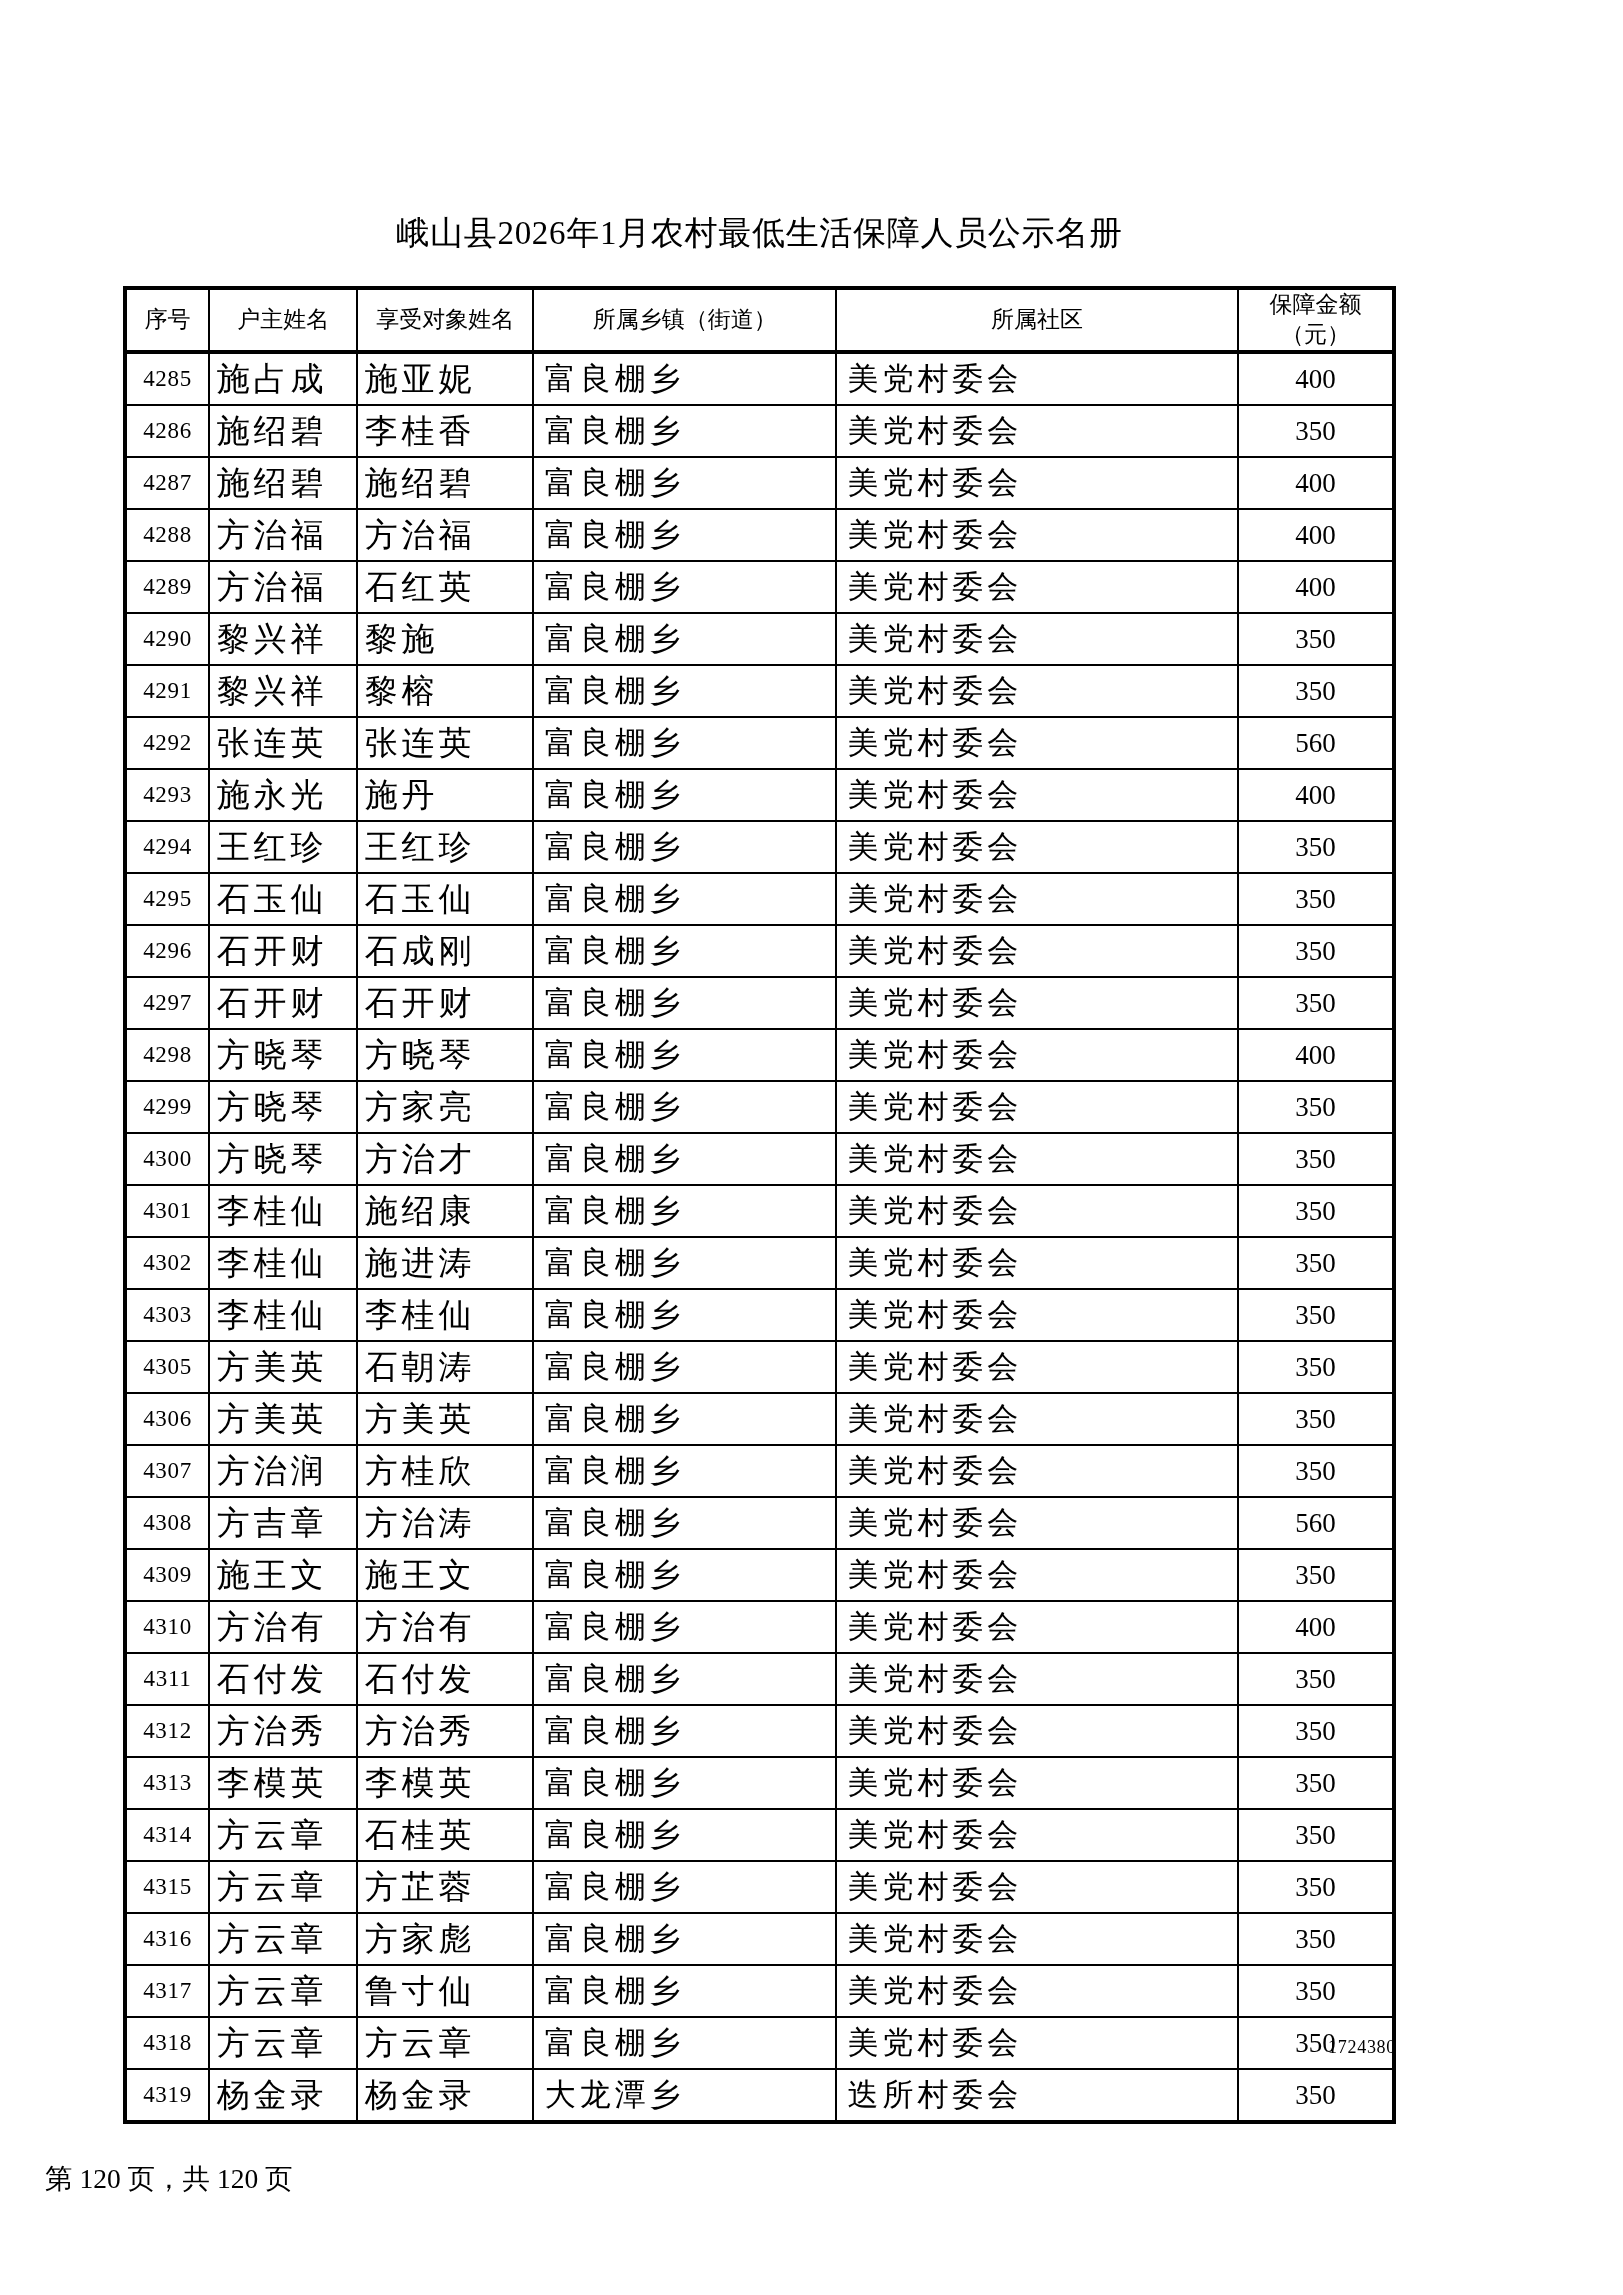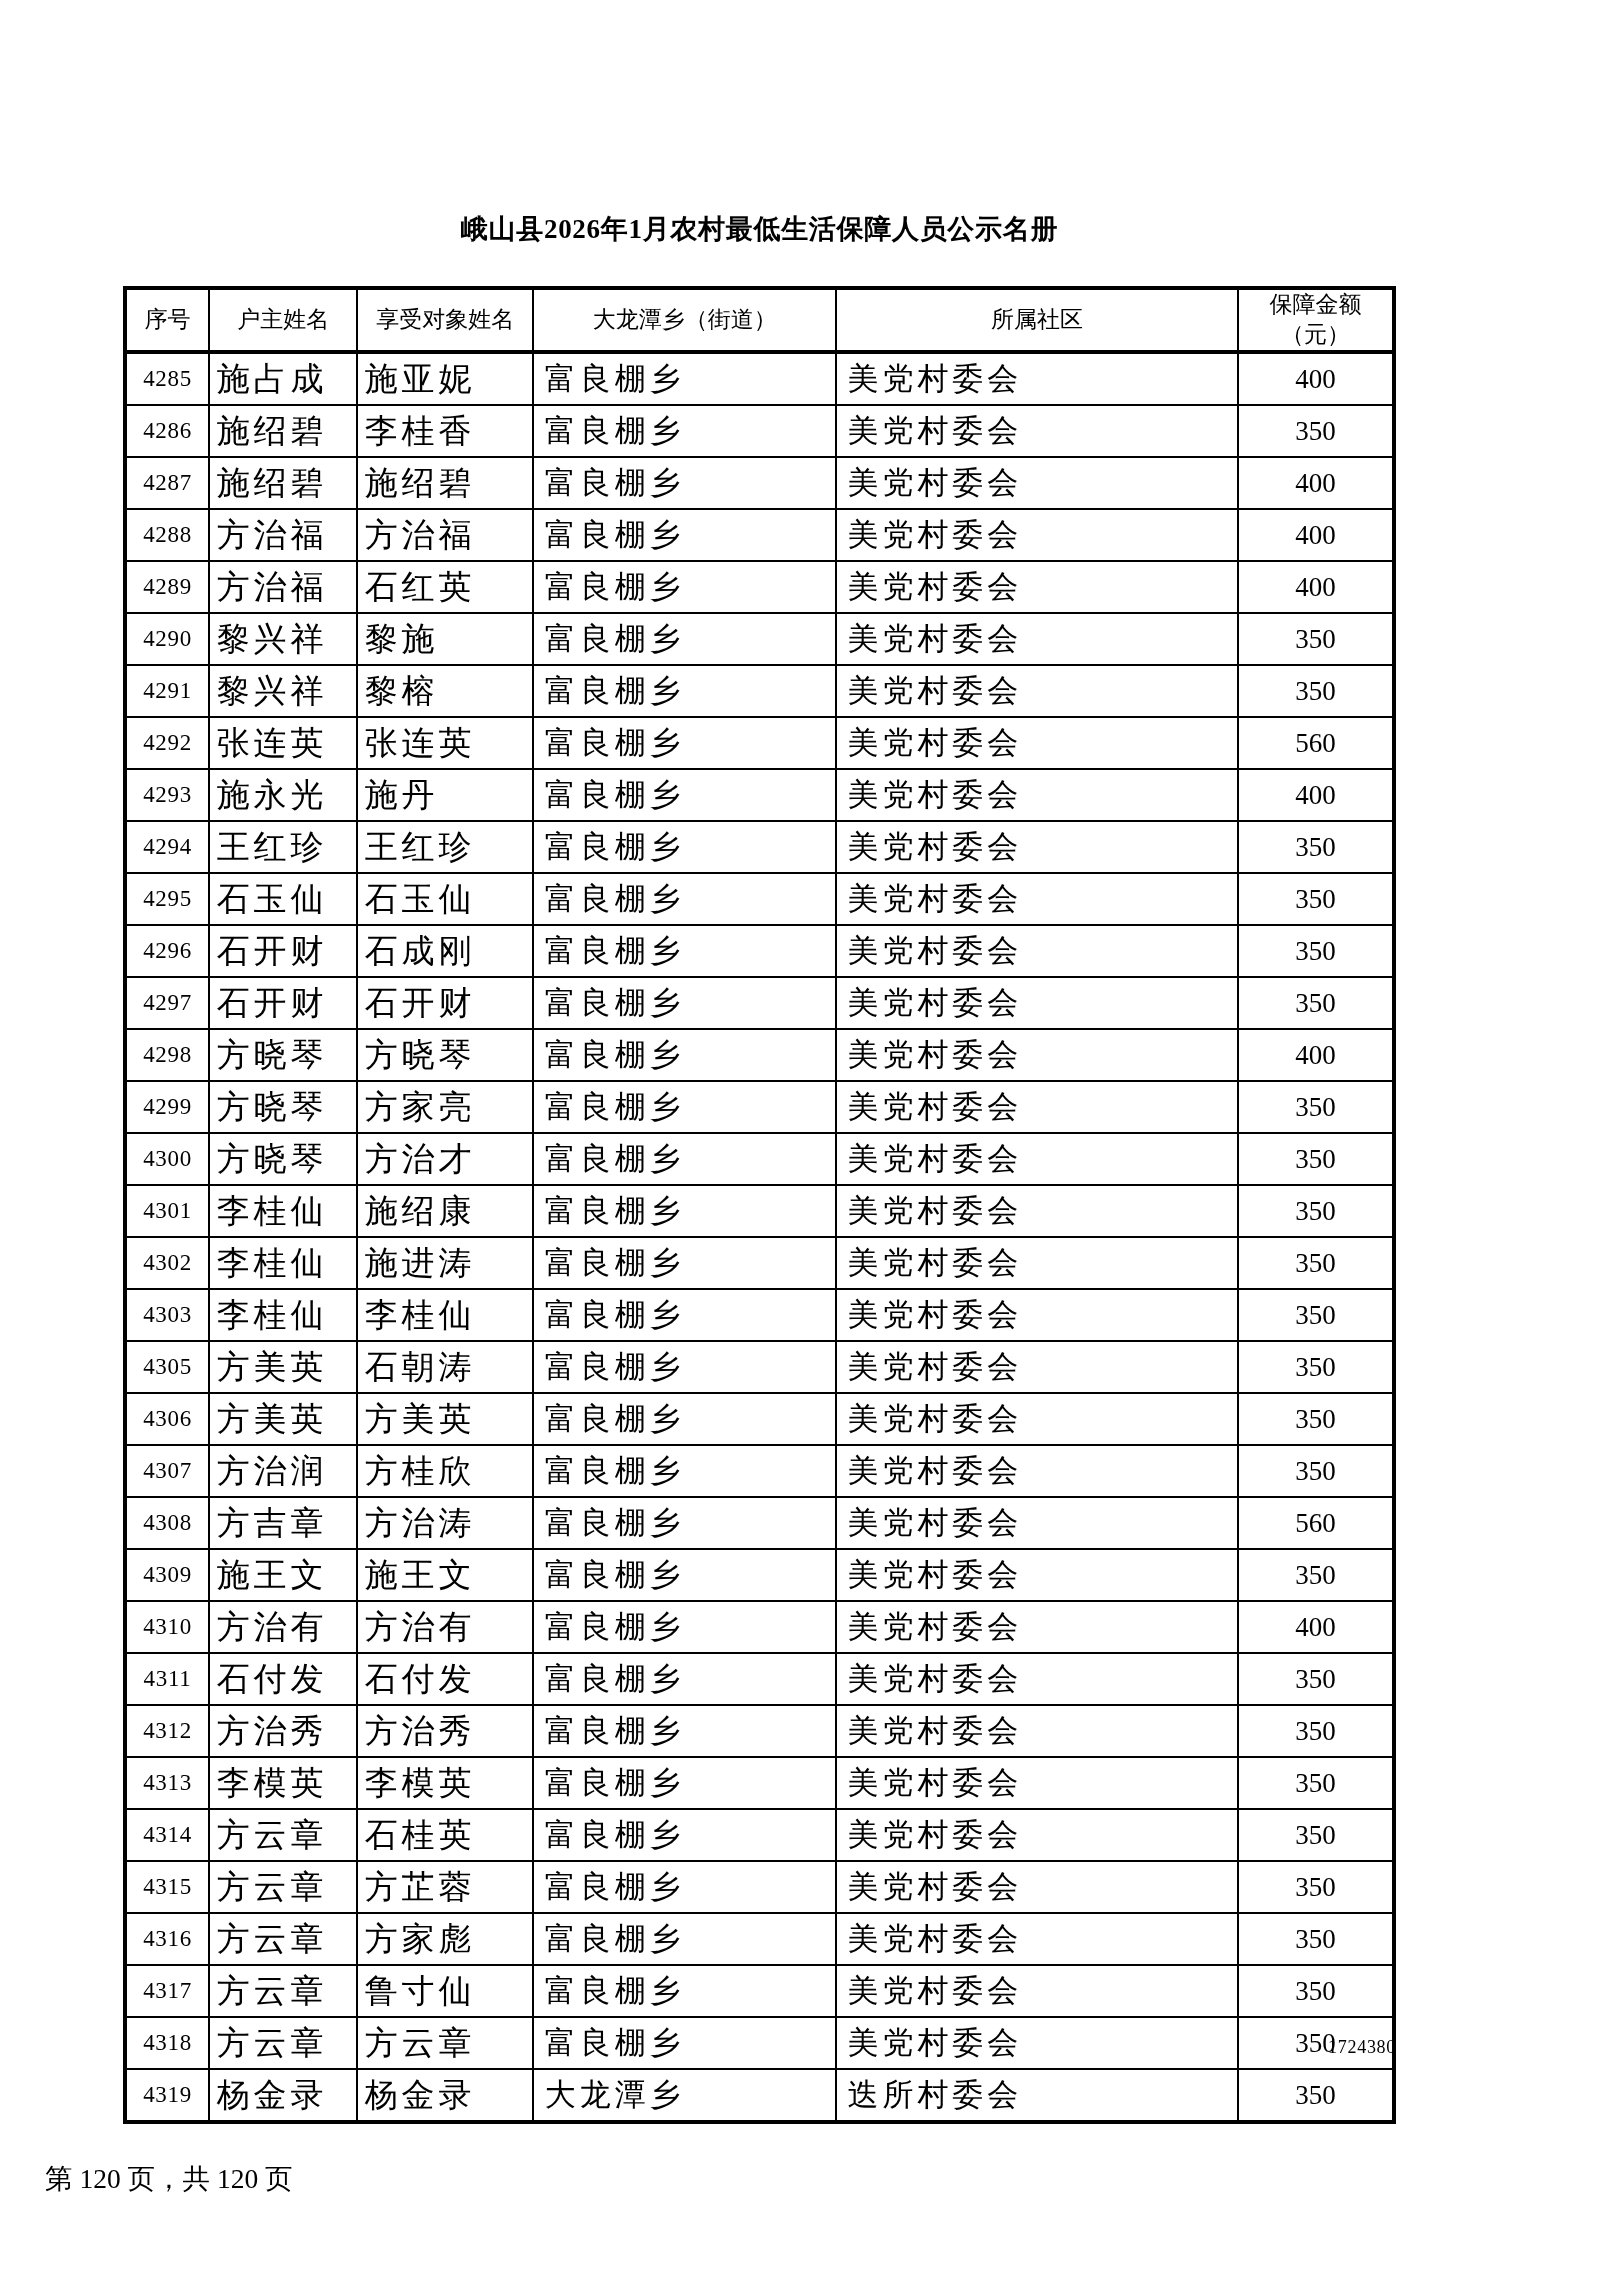--- a/index.html
+++ b/index.html
@@ -18,22 +18,22 @@
     width: 1623px;
     height: 2295px;
     background: #ffffff;
   }
   .doc-title {
     position: absolute;
     left: 123px;
     top: 211px;
     width: 1273px;
     text-align: center;
-    font-size: 27px;
-    font-weight: bold;
+    font-size: 33px;
+    font-weight: normal;
     letter-spacing: 0.7px;
     white-space: nowrap;
   }
   .table-wrap {
     position: absolute;
     left: 123px;
     top: 286px;
     width: 1273px;
   }
   table.roster {
@@ -97,21 +97,21 @@
         <col style="width:13.88%">
         <col style="width:23.86%">
         <col style="width:31.67%">
         <col style="width:12.29%">
       </colgroup>
       <thead>
         <tr>
           <th>序号</th>
           <th>户主姓名</th>
           <th>享受对象姓名</th>
-          <th>大龙潭乡（街道）</th>
+          <th>所属乡镇（街道）</th>
           <th>所属社区</th>
           <th>保障金额（元）</th>
         </tr>
       </thead>
       <tbody>
           <tr>
             <td class="c0">4285</td>
             <td class="c1">施占成</td>
             <td class="c2">施亚妮</td>
             <td class="c3">富良棚乡</td>

